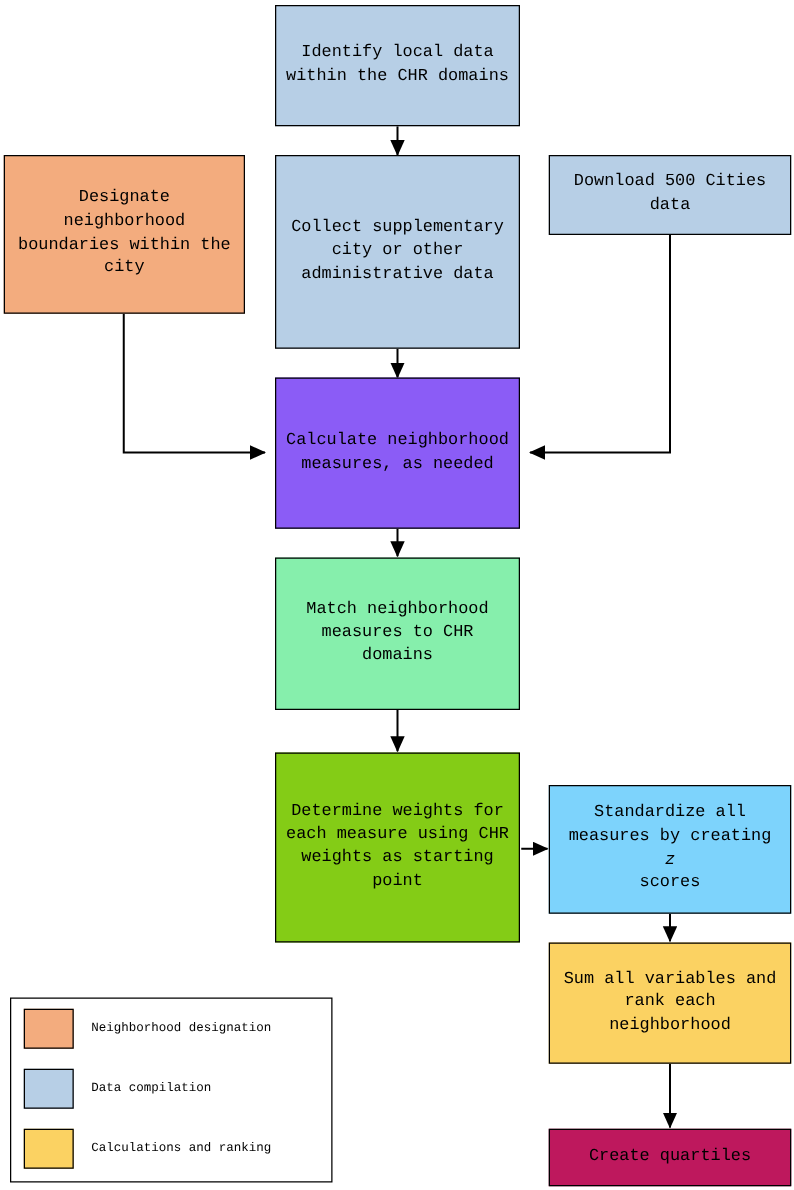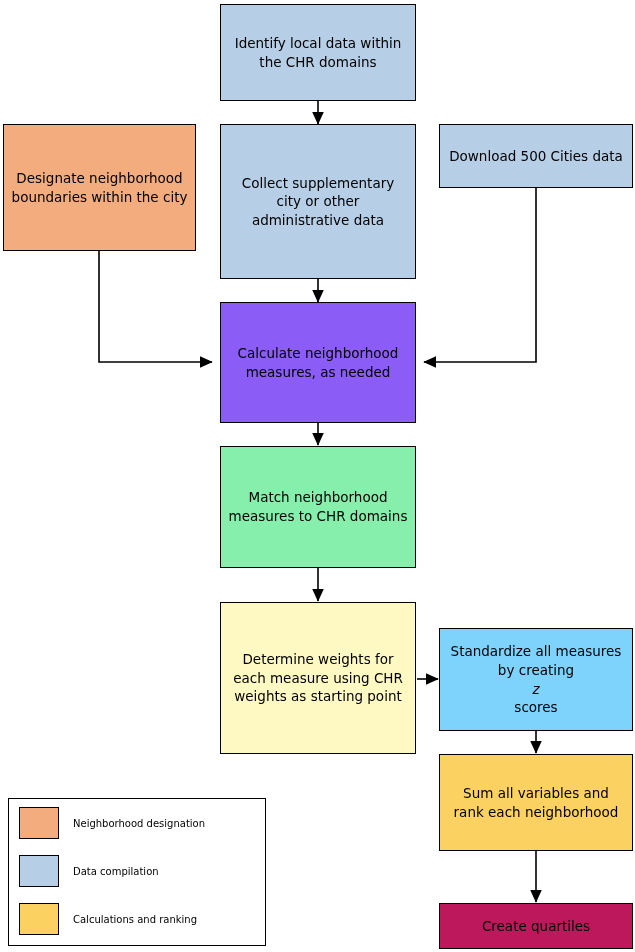--- a/index.html
+++ b/index.html
@@ -12,20 +12,21 @@
     height: 952px;
     position: relative;
     font-family: "DejaVu Sans", sans-serif;
     overflow: hidden;
   }
   #canvas {
     position: absolute;
     left: 0; top: 0;
     width: 635px;
     height: 952px;
+    font-family: Liberation Mono, monospace;
   }
   .node {
     position: absolute;
     box-sizing: border-box;
     border: 1px solid #000000;
     display: flex;
     align-items: center;
     justify-content: center;
     text-align: center;
     font-size: 13.5px;
@@ -123,21 +124,21 @@
   </div>
 
   <div class="node" style="left:220px; top:302px; width:196px; height:121px; background:#8b5cf6;">
     <span>Calculate neighborhood measures, as needed</span>
   </div>
 
   <div class="node" style="left:220px; top:446px; width:196px; height:122px; background:#86efac;">
     <span>Match neighborhood measures to CHR domains</span>
   </div>
 
-  <div class="node" style="left:220px; top:602px; width:196px; height:152px; background:#fef9c3;">
+  <div class="node" style="left:220px; top:602px; width:196px; height:152px; background:#84cc16;">
     <span>Determine weights for each measure using CHR weights as starting point</span>
   </div>
 
   <div class="node" style="left:439px; top:628px; width:194px; height:103px; background:#7dd3fc;">
     <span>
         <span>Standardize all measures by creating </span>
         <span class="ital">z</span>
         <span> scores</span>
       </span>
   </div>

